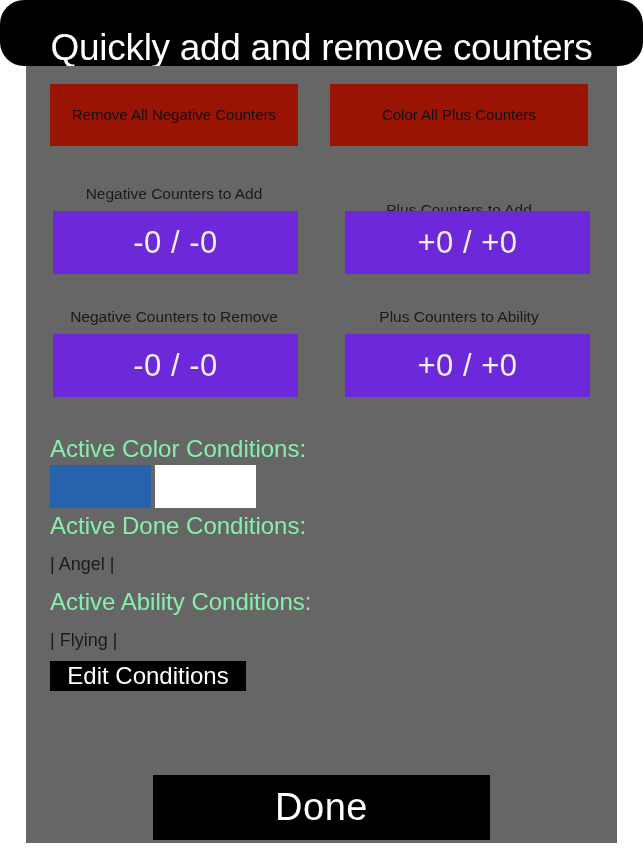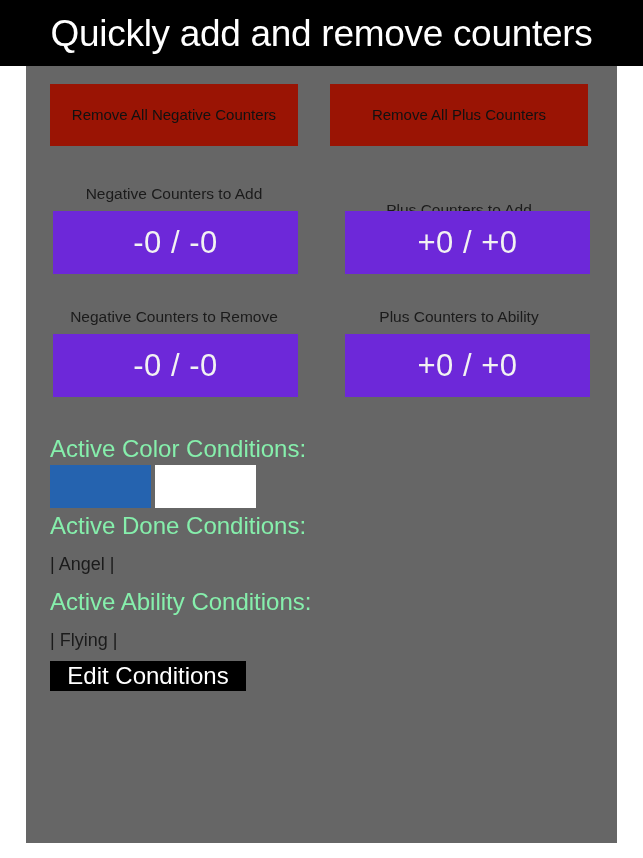--- a/index.html
+++ b/index.html
@@ -18,22 +18,23 @@
 
   
   #titlebar {
     position: absolute;
     left: 0;
     top: 0;
     width: 643px;
     height: 66px;
     background: #000000;
     display: flex;
-    align-items: center;
+    align-items: flex-end;
     justify-content: center;
+    border-radius: 24px;
   }
   #titlebar .title-text {
     color: #ffffff;
     font-size: 37px;
     font-weight: 400;
     letter-spacing: -0.3px;
     line-height: 1;
     white-space: nowrap;
   }
 
@@ -122,21 +123,21 @@
 <body>
 
 <div id="titlebar">
   <div class="title-text">Quickly add and remove counters</div>
 </div>
 
 <div id="panel">
 
   <div class="abs danger-btn" style="left:24px; top:18px; width:248px; height:62px;">Remove All Negative Counters</div>
 
-  <div class="abs danger-btn" style="left:304px; top:18px; width:258px; height:62px;">Remove All Plus Counters</div>
+  <div class="abs danger-btn" style="left:304px; top:18px; width:258px; height:62px;">Color All Plus Counters</div>
 
   <div class="abs field-label" style="left:24px; top:120px; width:248px;">Negative Counters to Add</div>
   <div class="abs counter-field" style="left:27px; top:145px; width:245px; height:63px;">-0 / -0</div>
 
   <div class="abs field-label" style="left:304px; top:136px; width:258px;">Plus Counters to Add</div>
   <div class="abs counter-field" style="left:319px; top:145px; width:245px; height:63px;">+0 / +0</div>
 
   <div class="abs field-label" style="left:24px; top:243px; width:248px;">Negative Counters to Remove</div>
   <div class="abs counter-field" style="left:27px; top:268px; width:245px; height:63px;">-0 / -0</div>
 
@@ -149,14 +150,15 @@
   <div class="abs swatch" style="left: 129px; top: 399px; width: 101px; height: 43px; background: rgb(255, 255, 255);"></div>
 
   <div class="abs section-heading" style="left:24px; top:448px;">Active Done Conditions:</div>
   <div class="abs condition-list" style="left:24px; top:489px;">| Angel |</div>
 
   <div class="abs section-heading" style="left:24px; top:524px;">Active Ability Conditions:</div>
   <div class="abs condition-list" style="left:24px; top:565px;">| Flying |</div>
 
   <div class="abs dark-btn" id="edit-conditions-button" style="left:24px; top:595px; width:196px; height:30px;">Edit Conditions</div>
 
+  <div class="abs dark-btn" id="done-button" style="left:127px; top:709px; width:337px; height:65px;">Done</div>
 
 </div>
 
 </body></html>

